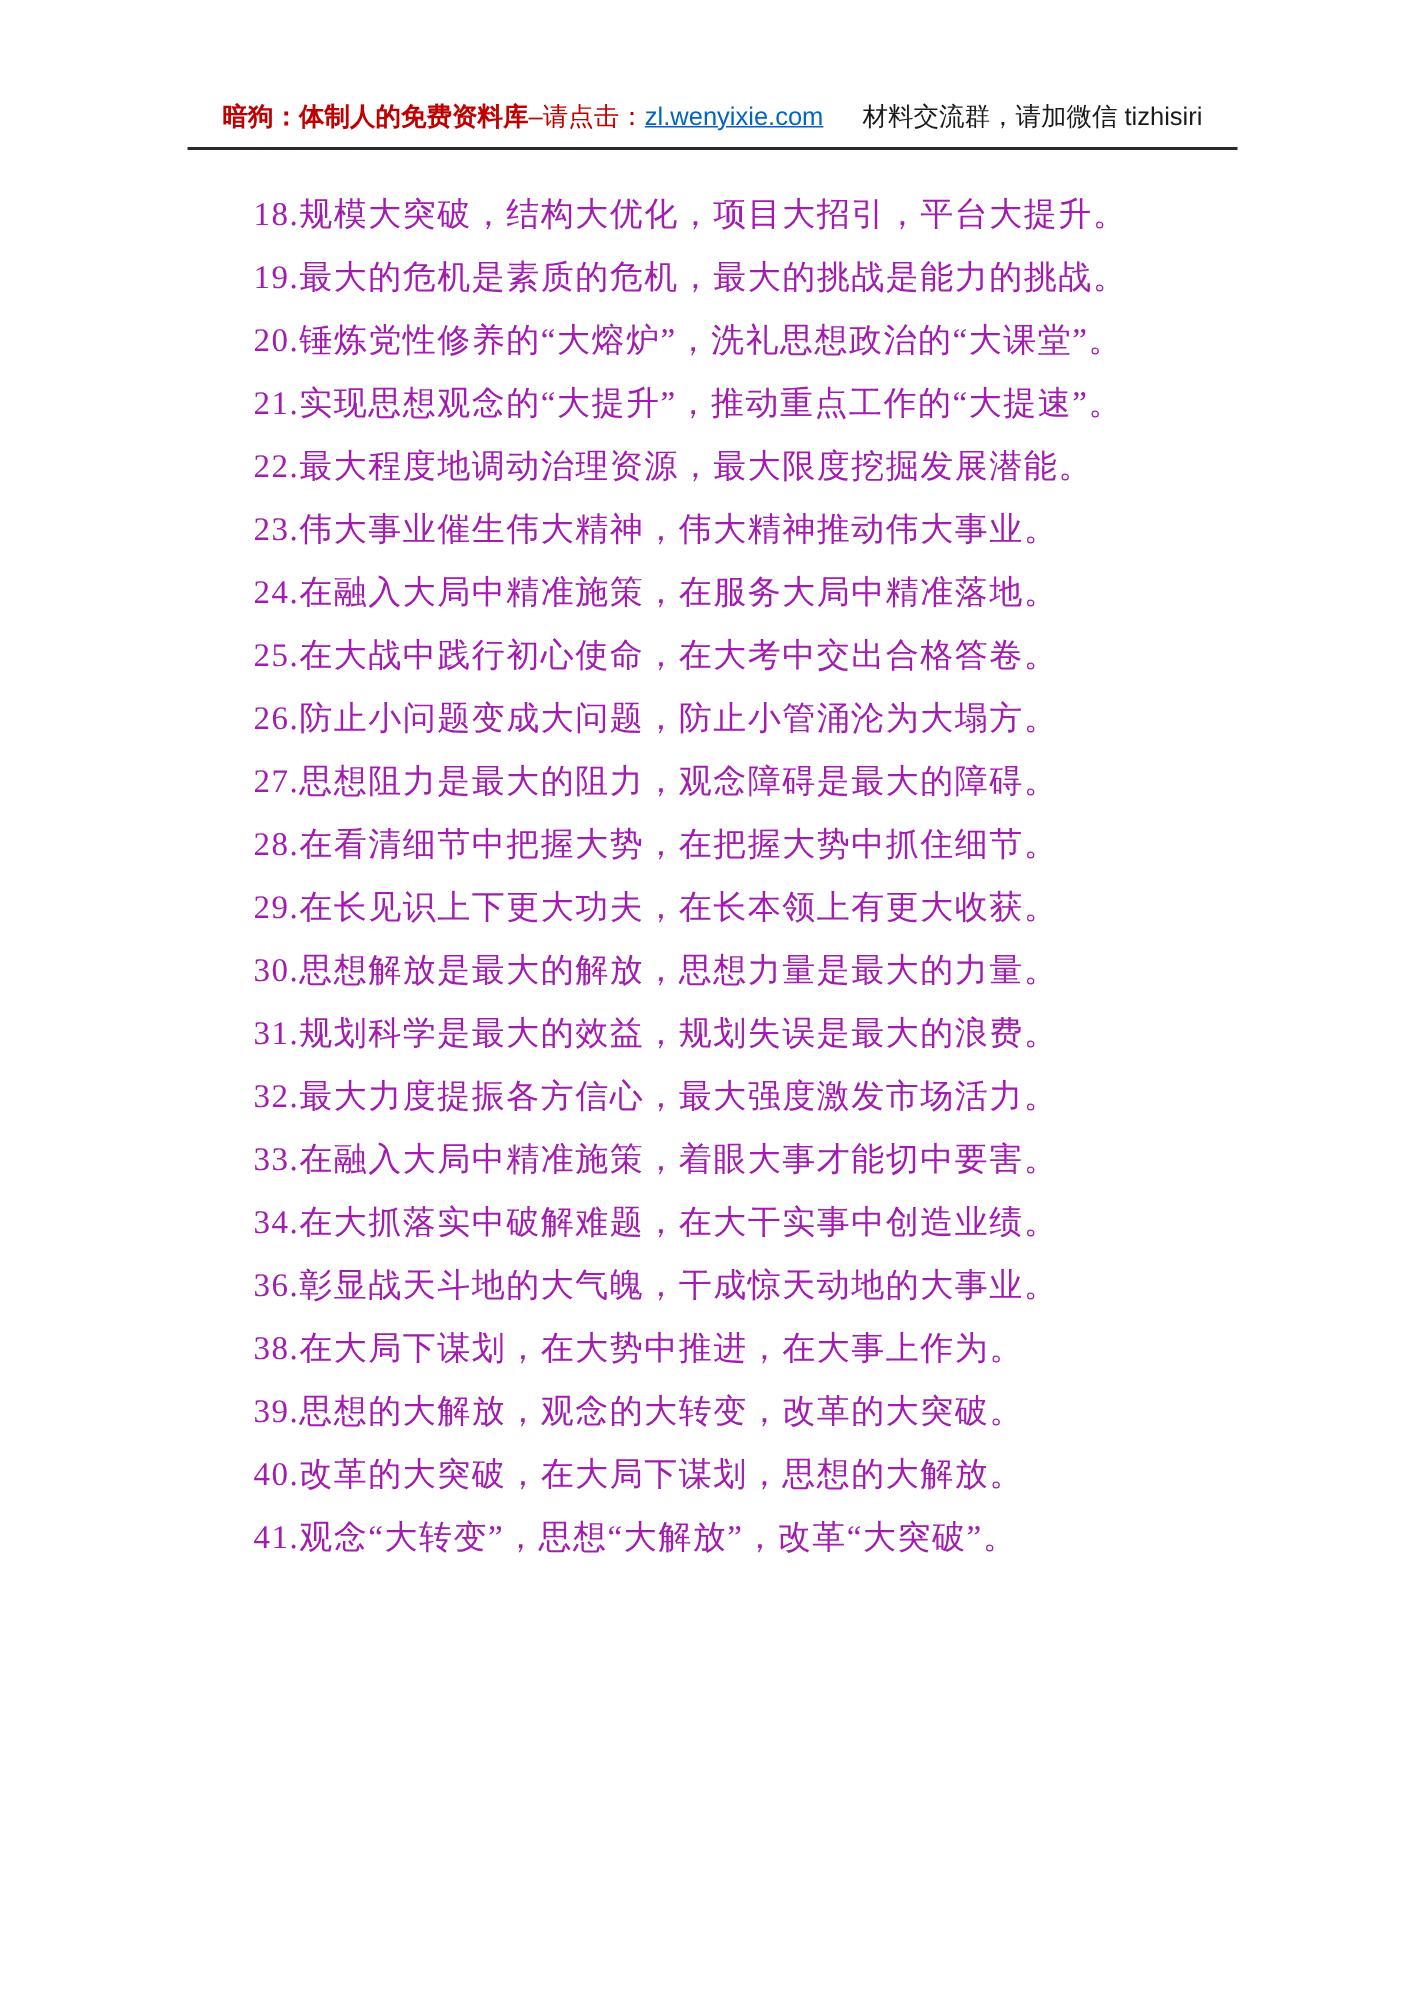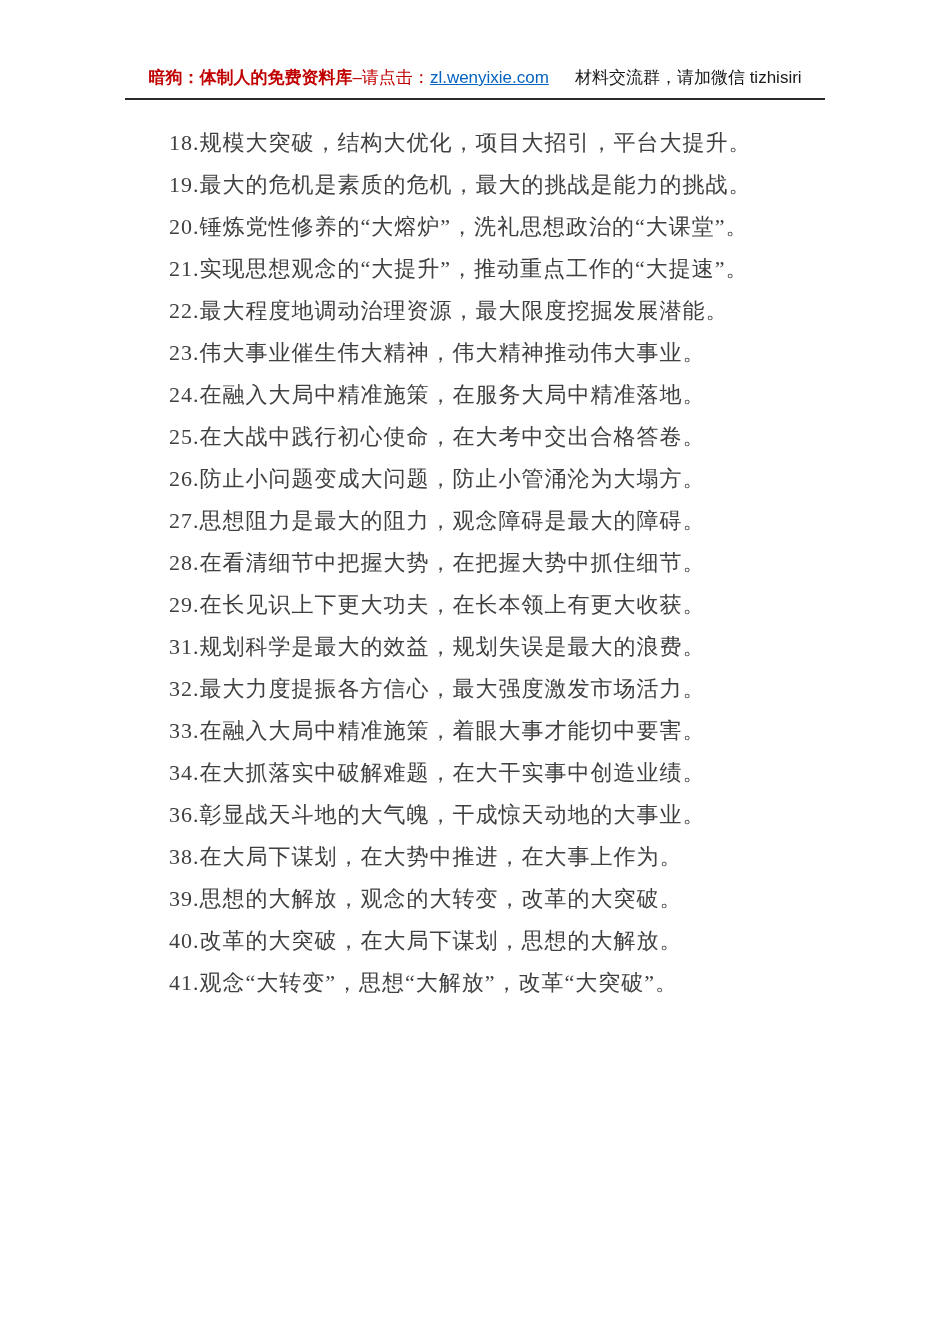--- a/index.html
+++ b/index.html
@@ -42,21 +42,21 @@
     margin-left: 26px;
   }
   .rule {
     border: none;
     border-top: 2px solid #2b2b2b;
     margin: 9px 0 0 0;
   }
   .doc-body {
     margin-top: 22px;
     font-family: "Liberation Serif", "DejaVu Serif", serif;
-    color: #404040;
+    color: #a21caf;
   }
   .item {
     margin: 0;
     font-size: 22px;
     line-height: 42px;
     text-indent: 44px;
     text-align: justify;
     letter-spacing: 1px;
   }
 </style>
@@ -86,20 +86,21 @@
   <p class="item"><span>25.</span><span>在大战中践行初心使命，在大考中交出合格答卷。</span></p>
 
   <p class="item"><span>26.</span><span>防止小问题变成大问题，防止小管涌沦为大塌方。</span></p>
 
   <p class="item"><span>27.</span><span>思想阻力是最大的阻力，观念障碍是最大的障碍。</span></p>
 
   <p class="item"><span>28.</span><span>在看清细节中把握大势，在把握大势中抓住细节。</span></p>
 
   <p class="item"><span>29.</span><span>在长见识上下更大功夫，在长本领上有更大收获。</span></p>
 
+  <p class="item"><span>30.</span><span>思想解放是最大的解放，思想力量是最大的力量。</span></p>
 
   <p class="item"><span>31.</span><span>规划科学是最大的效益，规划失误是最大的浪费。</span></p>
 
   <p class="item"><span>32.</span><span>最大力度提振各方信心，最大强度激发市场活力。</span></p>
 
   <p class="item"><span>33.</span><span>在融入大局中精准施策，着眼大事才能切中要害。</span></p>
 
   <p class="item"><span>34.</span><span>在大抓落实中破解难题，在大干实事中创造业绩。</span></p>
 
 

